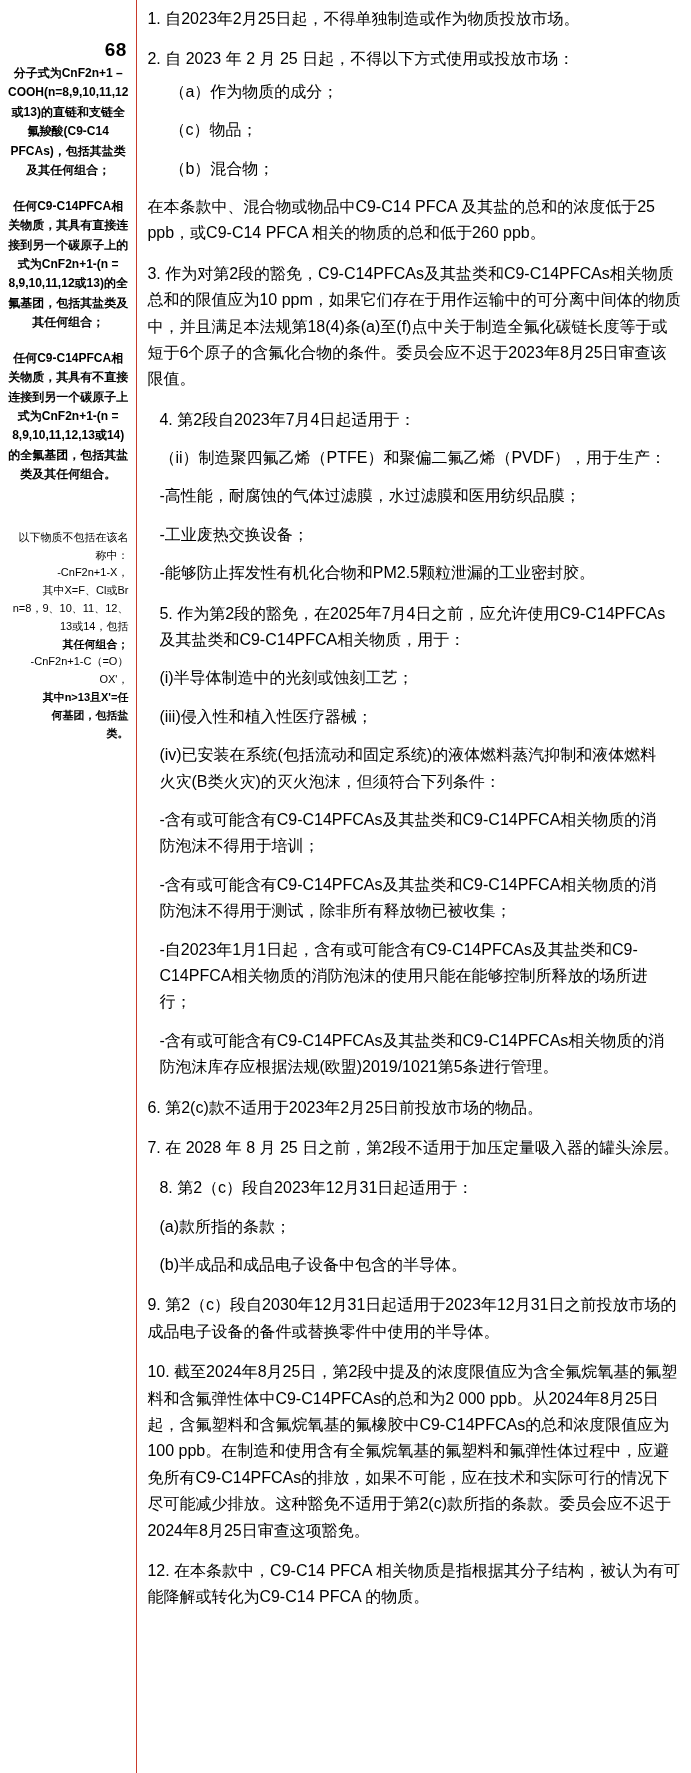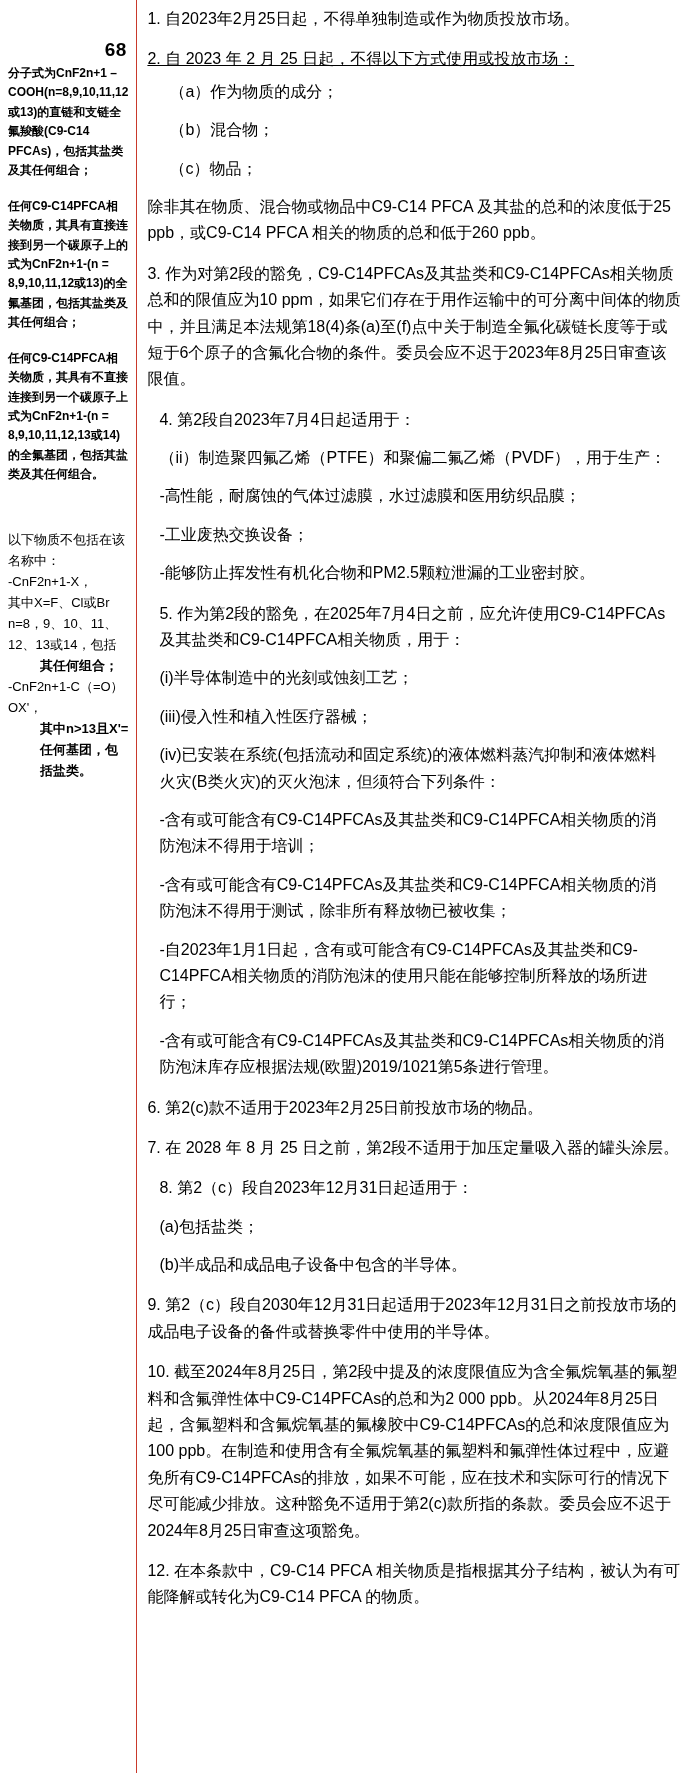--- a/index.html
+++ b/index.html
@@ -32,31 +32,32 @@
     font-weight: bold;
     padding-right: 2px;
     margin-top: 33px;
     margin-bottom: 3px;
     letter-spacing: 0.2px;
   }
   .left-para {
     font-size: 12px;
     line-height: 1.62;
     margin: 0 0 16px 0;
-    text-align: left;
+    text-align: center;
   }
   .left-para.bold {
     font-weight: bold;
   }
   .left-block-gap {
     height: 28px;
   }
   .left-list {
-    font-size: 13px;
+    font-size: 11px;
     line-height: 1.62;
+    text-align: right;
   }
   .left-list .ln {
     margin: 0;
   }
   .left-list .ln.b {
     font-weight: bold;
     margin-left: 32px;
   }
   
   .col-divider {
@@ -70,21 +71,20 @@
     box-sizing: border-box;
     padding: 6px 10px 10px 10px;
     font-size: 16px;
     line-height: 1.65;
   }
   .r-para {
     margin: 0 0 14px 0;
   }
   .r-para.tight {
     margin-bottom: 6px;
-    text-decoration: underline;
   }
   .r-sub {
     margin: 0 0 12px 22px;
   }
   .r-line {
     margin: 12px;
   }
 </style>
 </head>
 <body>
@@ -117,23 +117,23 @@
 
   <div class="col-divider"></div>
 
   <div class="col-right">
 
     <p class="r-para">1. 自2023年2月25日起，不得单独制造或作为物质投放市场。</p>
 
     <div>
       <p class="r-para tight">2. 自 2023 年 2 月 25 日起，不得以下方式使用或投放市场：</p>
       <p class="r-sub">（a）作为物质的成分；</p>
+      <p class="r-sub">（c）物品；</p>
       <p class="r-sub">（b）混合物；</p>
-      <p class="r-sub">（c）物品；</p>
-      <p class="r-para">除非其在物质、混合物或物品中C9-C14 PFCA 及其盐的总和的浓度低于25 ppb，或C9-C14 PFCA 相关的物质的总和低于260 ppb。</p>
+      <p class="r-para">在本条款中、混合物或物品中C9-C14 PFCA 及其盐的总和的浓度低于25 ppb，或C9-C14 PFCA 相关的物质的总和低于260 ppb。</p>
     </div>
 
     <p class="r-para">3. 作为对第2段的豁免，C9-C14PFCAs及其盐类和C9-C14PFCAs相关物质总和的限值应为10 ppm，如果它们存在于用作运输中的可分离中间体的物质中，并且满足本法规第18(4)条(a)至(f)点中关于制造全氟化碳链长度等于或短于6个原子的含氟化合物的条件。委员会应不迟于2023年8月25日审查该限值。</p>
 
     <div class="r-para">
       <p class="r-line">4. 第2段自2023年7月4日起适用于：</p>
       <p class="r-line">（ii）制造聚四氟乙烯（PTFE）和聚偏二氟乙烯（PVDF），用于生产：</p>
       <p class="r-line">-高性能，耐腐蚀的气体过滤膜，水过滤膜和医用纺织品膜；</p>
       <p class="r-line">-工业废热交换设备；</p>
       <p class="r-line">-能够防止挥发性有机化合物和PM2.5颗粒泄漏的工业密封胶。</p>
@@ -149,21 +149,21 @@
       <p class="r-line">-自2023年1月1日起，含有或可能含有C9-C14PFCAs及其盐类和C9-C14PFCA相关物质的消防泡沫的使用只能在能够控制所释放的场所进行；</p>
       <p class="r-line">-含有或可能含有C9-C14PFCAs及其盐类和C9-C14PFCAs相关物质的消防泡沫库存应根据法规(欧盟)2019/1021第5条进行管理。</p>
     </div>
 
     <p class="r-para">6. 第2(c)款不适用于2023年2月25日前投放市场的物品。</p>
 
     <p class="r-para">7. 在 2028 年 8 月 25 日之前，第2段不适用于加压定量吸入器的罐头涂层。</p>
 
     <div class="r-para">
       <p class="r-line">8. 第2（c）段自2023年12月31日起适用于：</p>
-      <p class="r-line">(a)包括盐类；</p>
+      <p class="r-line">(a)款所指的条款；</p>
       <p class="r-line">(b)半成品和成品电子设备中包含的半导体。</p>
     </div>
 
     <p class="r-para">9. 第2（c）段自2030年12月31日起适用于2023年12月31日之前投放市场的成品电子设备的备件或替换零件中使用的半导体。</p>
 
     <p class="r-para">10. 截至2024年8月25日，第2段中提及的浓度限值应为含全氟烷氧基的氟塑料和含氟弹性体中C9-C14PFCAs的总和为2 000 ppb。从2024年8月25日起，含氟塑料和含氟烷氧基的氟橡胶中C9-C14PFCAs的总和浓度限值应为100 ppb。在制造和使用含有全氟烷氧基的氟塑料和氟弹性体过程中，应避免所有C9-C14PFCAs的排放，如果不可能，应在技术和实际可行的情况下尽可能减少排放。这种豁免不适用于第2(c)款所指的条款。委员会应不迟于2024年8月25日审查这项豁免。</p>
 
 
     <p class="r-para">12. 在本条款中，C9-C14 PFCA 相关物质是指根据其分子结构，被认为有可能降解或转化为C9-C14 PFCA 的物质。</p>
 

